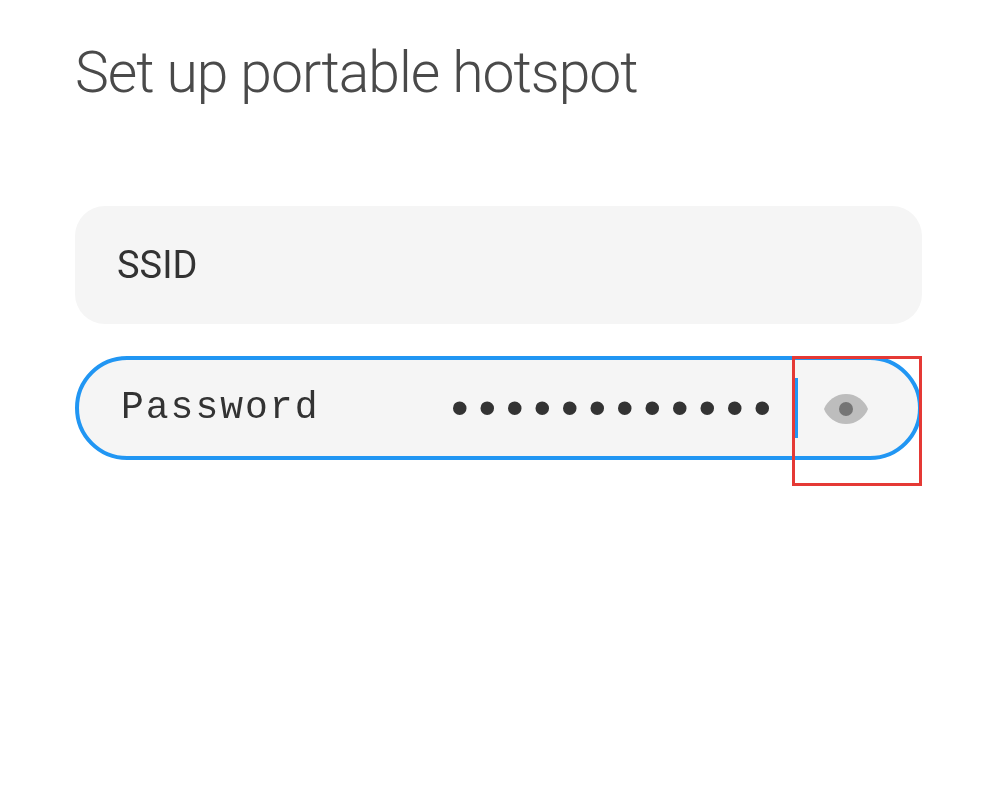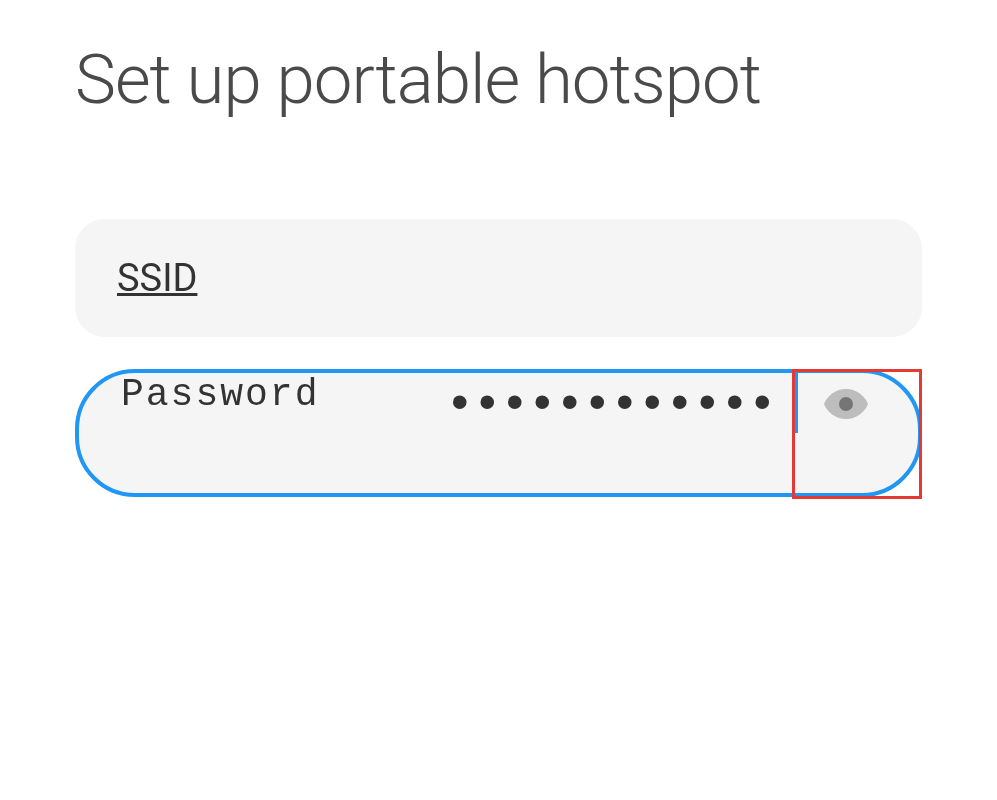--- a/index.html
+++ b/index.html
@@ -8,56 +8,56 @@
       box-sizing: border-box;
     }
     body {
       width: 997px;
       height: 800px;
       background: #ffffff;
       font-family: -apple-system, BlinkMacSystemFont, 'Segoe UI', Roboto, sans-serif;
       padding: 40px 75px;
     }
     .page-title {
-      font-size: 69px;
+      font-size: 57px;
       font-weight: 300;
       color: #4a4a4a;
       line-height: 1.15;
       margin-bottom: 100px;
       letter-spacing: -1px;
     }
     .field-row {
       display: flex;
       align-items: center;
       justify-content: space-between;
       background: #f5f5f5;
       border-radius: 30px;
       padding: 0 42px;
       height: 118px;
       margin-bottom: 32px;
     }
     .field-label {
       font-size: 38px;
       color: #333333;
       font-weight: 400;
-      text-decoration: underline;
     }
     .field-value {
       font-size: 38px;
       color: #333333;
       font-weight: 400;
     }
     .password-row {
       position: relative;
       display: flex;
+      align-items: center;
       background: #f5f5f5;
       border-radius: 60px;
       border: 4px solid #2196f3;
       padding: 0 42px;
-      height: 128px;
+      height: 104px;
     }
     .password-label {
       font-size: 38px;
       color: #333333;
       font-weight: 400;
       font-family: 'Courier New', monospace;
       letter-spacing: 2px;
     }
     .password-value {
       flex: 1;

